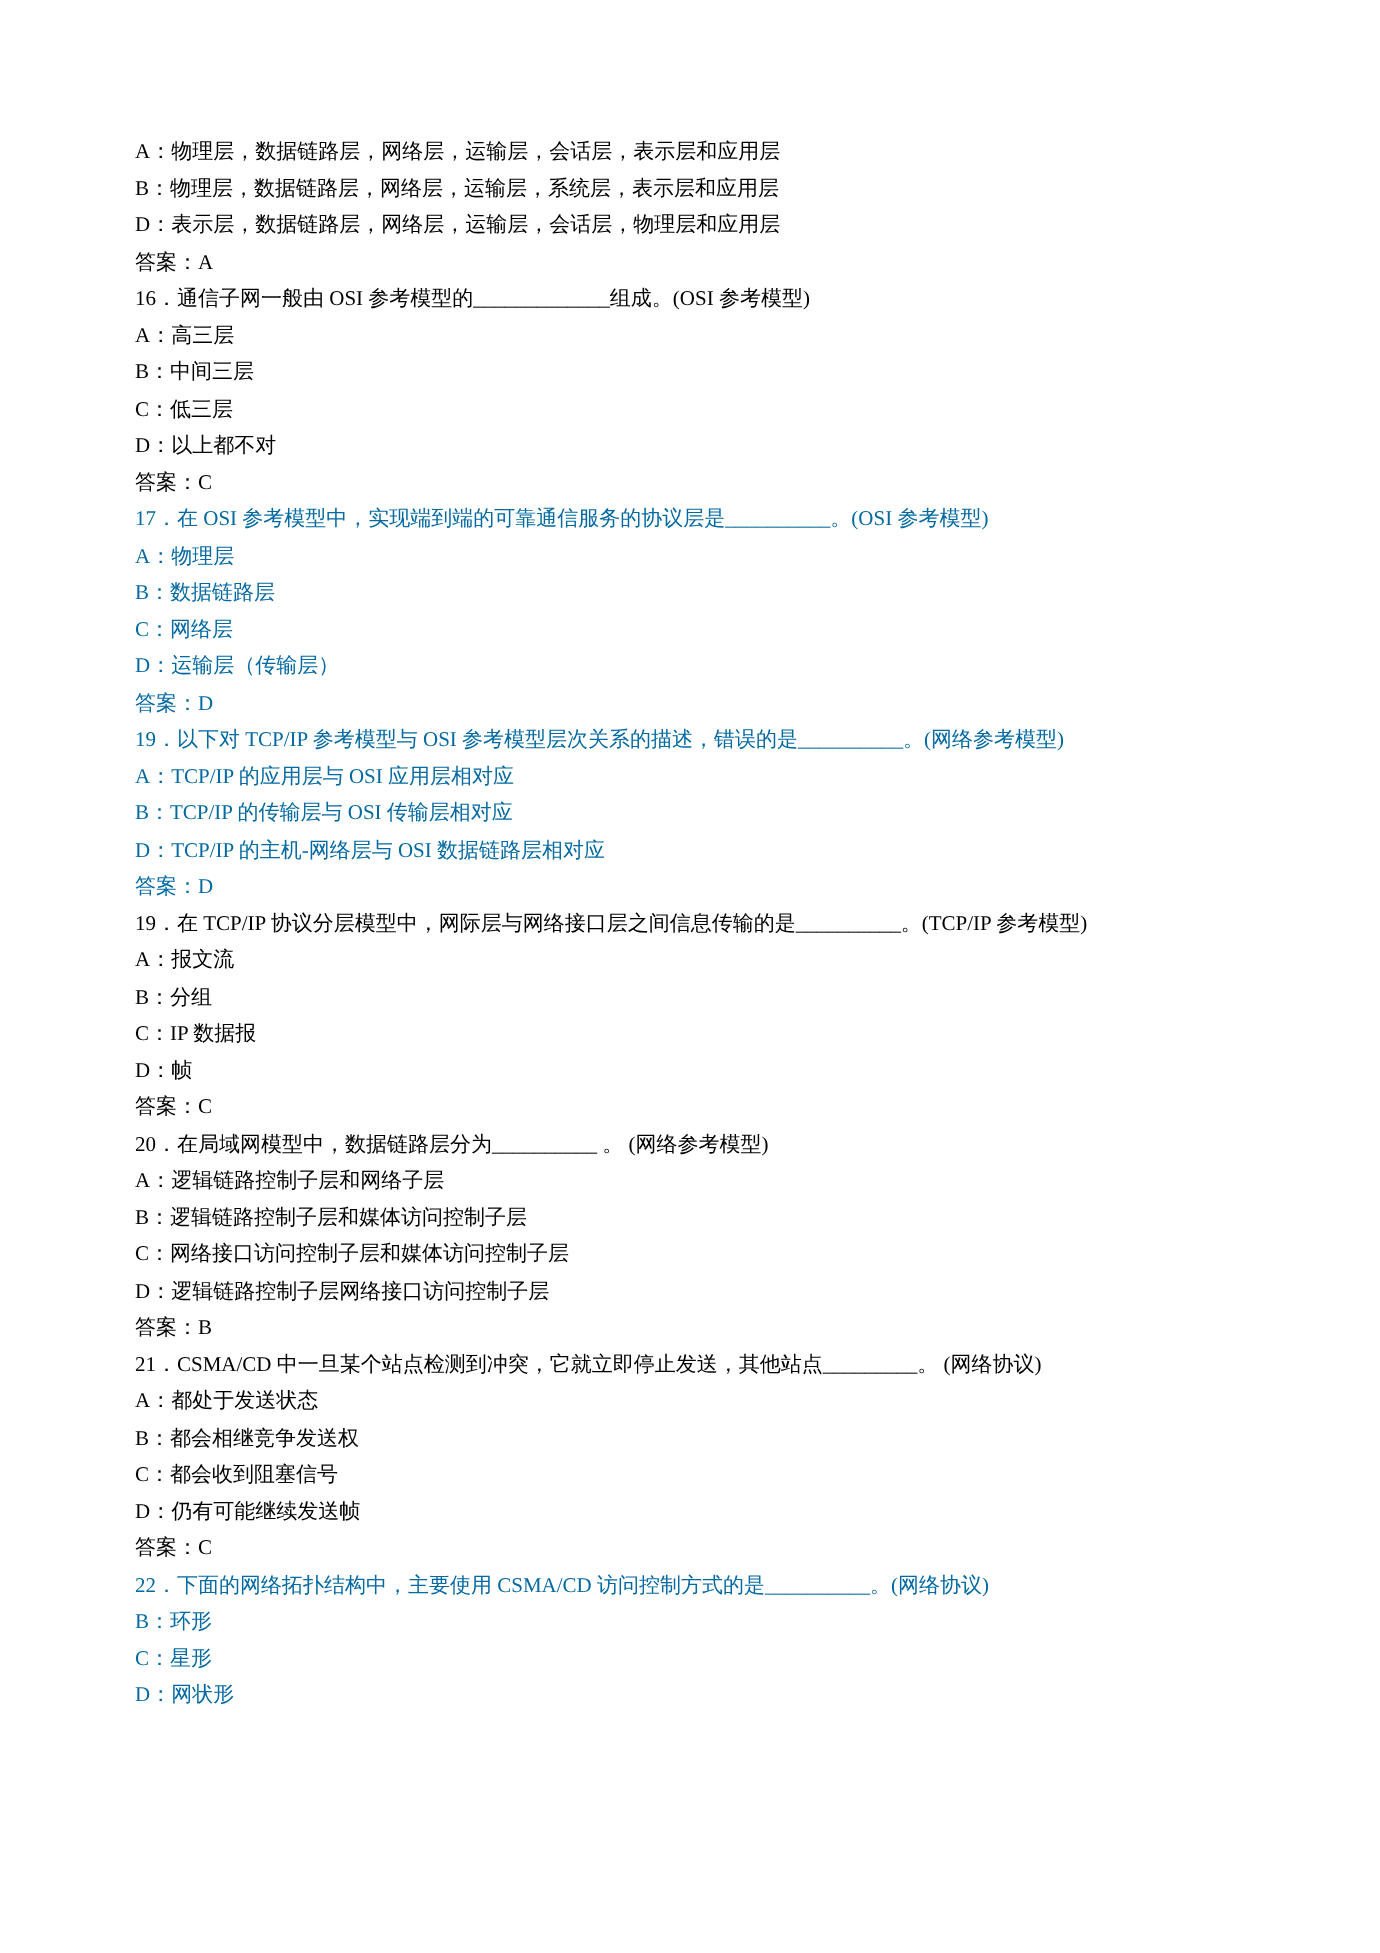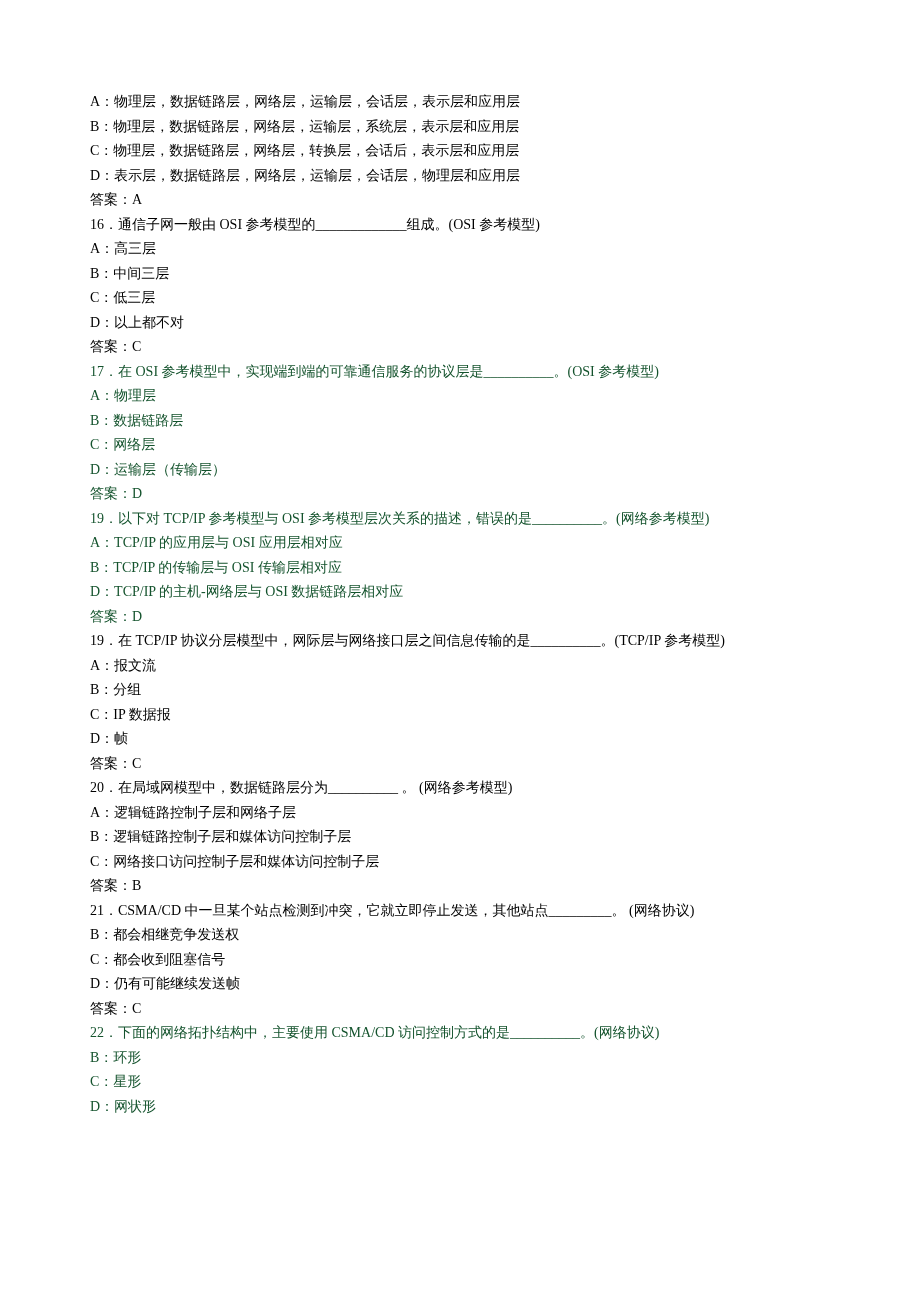--- a/index.html
+++ b/index.html
@@ -7,29 +7,28 @@
     padding: 90px 90px 90px 90px;
     background: #ffffff;
     font-family: "SimSun", "宋体", serif;
     font-size: 14px;
     line-height: 1.75;
     color: #000000;
     width: 920px;
     box-sizing: border-box;
   }
   .line { display: block; }
-  .ci { color: #14532d; }
+  .ci { color: #0369a1; }
 </style>
 </head>
 <body>
 
 <div id="content">
     <span class="line">A：物理层，数据链路层，网络层，运输层，会话层，表示层和应用层</span>
     <span class="line">B：物理层，数据链路层，网络层，运输层，系统层，表示层和应用层</span>
-    <span class="line">C：物理层，数据链路层，网络层，转换层，会话后，表示层和应用层</span>
     <span class="line">D：表示层，数据链路层，网络层，运输层，会话层，物理层和应用层</span>
     <span class="line">答案：A</span>
     <span class="line">16．通信子网一般由 OSI 参考模型的_____________组成。(OSI 参考模型)</span>
     <span class="line">A：高三层</span>
     <span class="line">B：中间三层</span>
     <span class="line">C：低三层</span>
     <span class="line">D：以上都不对</span>
     <span class="line">答案：C</span>
     <span class="line ci">17．在 OSI 参考模型中，实现端到端的可靠通信服务的协议层是__________。(OSI 参考模型)</span>
     <span class="line ci">A：物理层</span>
@@ -45,22 +44,24 @@
     <span class="line">19．在 TCP/IP 协议分层模型中，网际层与网络接口层之间信息传输的是__________。(TCP/IP 参考模型)</span>
     <span class="line">A：报文流</span>
     <span class="line">B：分组</span>
     <span class="line">C：IP 数据报</span>
     <span class="line">D：帧</span>
     <span class="line">答案：C</span>
     <span class="line">20．在局域网模型中，数据链路层分为__________ 。 (网络参考模型)</span>
     <span class="line">A：逻辑链路控制子层和网络子层</span>
     <span class="line">B：逻辑链路控制子层和媒体访问控制子层</span>
     <span class="line">C：网络接口访问控制子层和媒体访问控制子层</span>
+    <span class="line">D：逻辑链路控制子层网络接口访问控制子层</span>
     <span class="line">答案：B</span>
     <span class="line">21．CSMA/CD 中一旦某个站点检测到冲突，它就立即停止发送，其他站点_________。 (网络协议)</span>
+    <span class="line">A：都处于发送状态</span>
     <span class="line">B：都会相继竞争发送权</span>
     <span class="line">C：都会收到阻塞信号</span>
     <span class="line">D：仍有可能继续发送帧</span>
     <span class="line">答案：C</span>
     <span class="line ci">22．下面的网络拓扑结构中，主要使用 CSMA/CD 访问控制方式的是__________。(网络协议)</span>
     <span class="line ci">B：环形</span>
     <span class="line ci">C：星形</span>
     <span class="line ci">D：网状形</span>
   </div>
 

